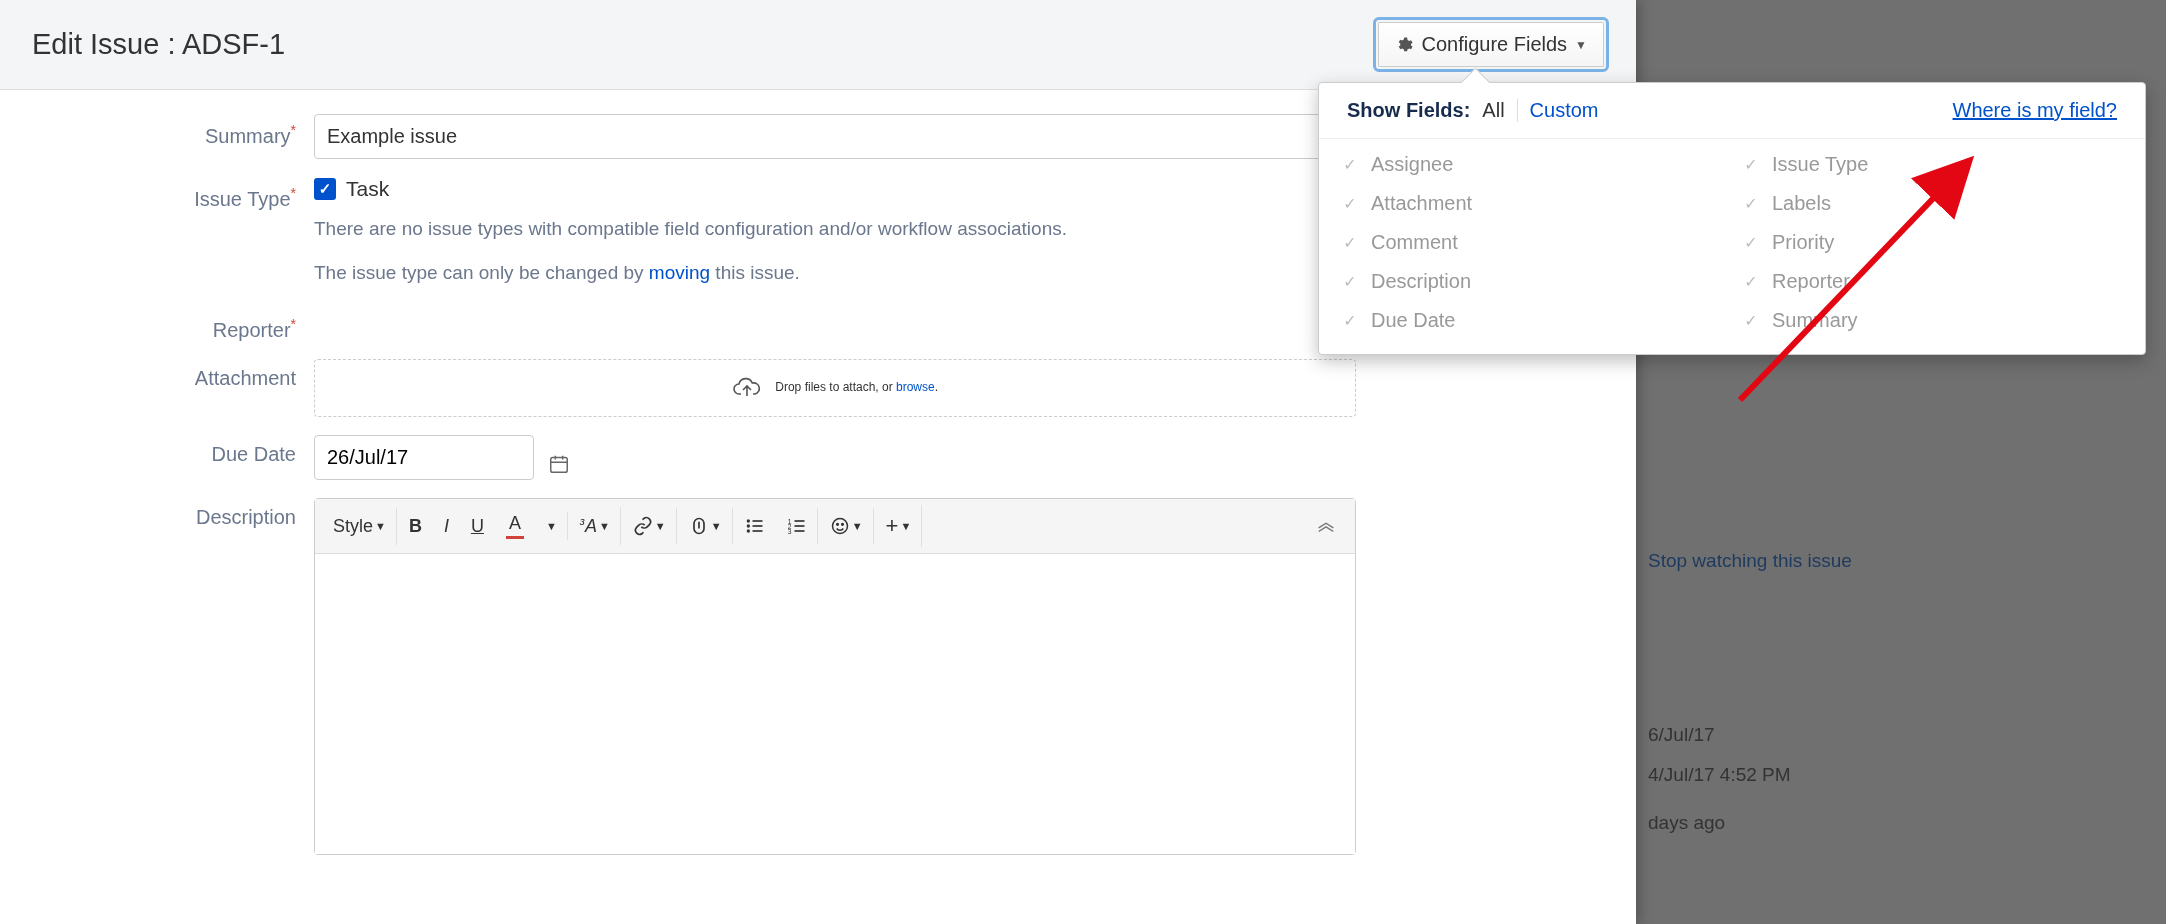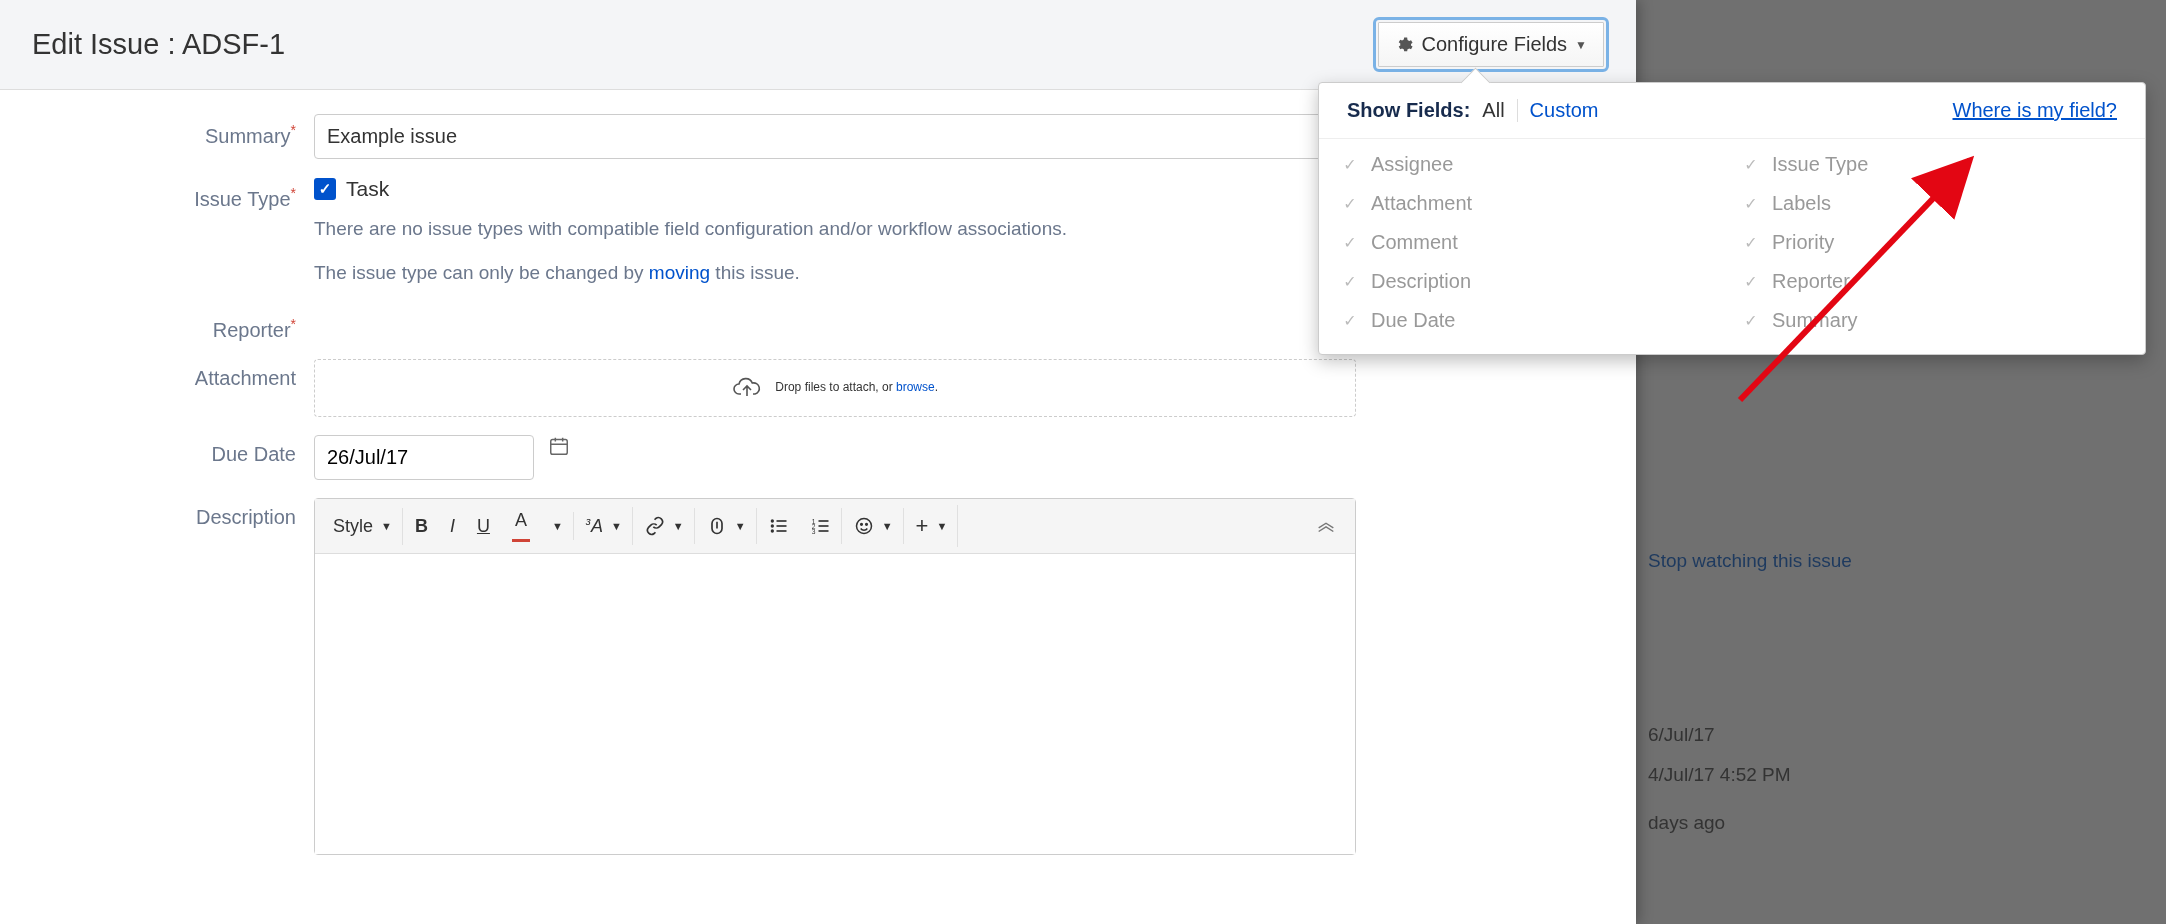--- a/index.html
+++ b/index.html
@@ -31,26 +31,26 @@
 .helper a { color: #0052cc; text-decoration: none; }
 
 .reporter-box { width: 100%; border: 1px solid #ccc; border-radius: 4px; padding: 8px 12px; display: flex; align-items: center; gap: 10px; }
 .avatar { width: 26px; height: 26px; border-radius: 50%; background: radial-gradient(circle at 40% 35%, #ffd79a 35%, #d68b3a 36%, #2a4a6e 60%); border: 2px solid #d68b3a; }
 
 .attach-box { border: 1px dashed #ccc; border-radius: 4px; padding: 16px; text-align: center; font-size: 12px; color: #333; }
 .attach-box svg { vertical-align: middle; margin-right: 10px; }
 .attach-box a { color: #0052cc; text-decoration: none; }
 
 .date-input { width: 220px; border: 1px solid #ccc; border-radius: 4px; padding: 10px 12px; font-size: 20px; }
-.date-wrap { display: flex; align-items: flex-start; gap: 14px; }
+.date-wrap { display: flex; align-items: flex-end; gap: 14px; }
 .cal-icon svg { width: 22px; height: 22px; stroke: #666; fill: none; }
 
 .rte { border: 1px solid #ccc; border-radius: 4px; }
 .rte-toolbar { border-bottom: 1px solid #ddd; background: #f5f5f5; display: flex; align-items: center; padding: 6px 8px; gap: 2px; }
-.rte-btn { background: transparent; border: none; padding: 8px 10px; font-size: 18px; color: #333; cursor: pointer; display: flex; align-items: center; gap: 8px; border-right: 1px solid #e0e0e0; }
+.rte-btn { background: transparent; border: none; padding: 8px 10px; font-size: 18px; color: #333; cursor: pointer; display: flex; align-items: center; gap: 2px; border-right: 1px solid #e0e0e0; }
 .rte-btn.nb { border-right: none; }
 .rte-btn .sm { font-size: 11px; }
 .rte-btn.color { flex-direction: column; padding: 4px 10px; }
 .rte-btn.color .bar { width: 18px; height: 3px; background: #d04437; }
 .rte-body { min-height: 300px; background: #fff; }
 .rte-toolbar .sp { flex: 1; }
 
 .dropdown { position: absolute; top: 82px; right: -510px; width: 828px; background: #fff; border: 1px solid #ccc; border-radius: 4px; box-shadow: 0 6px 18px rgba(0,0,0,0.25); z-index: 5; }
 .dropdown::before { content: ""; position: absolute; top: -11px; left: 146px; width: 20px; height: 20px; background: #fff; border-left: 1px solid #ccc; border-top: 1px solid #ccc; transform: rotate(45deg); }
 .dd-header { padding: 16px 28px; border-bottom: 1px solid #eee; display: flex; align-items: flex-end; justify-content: space-between; }

